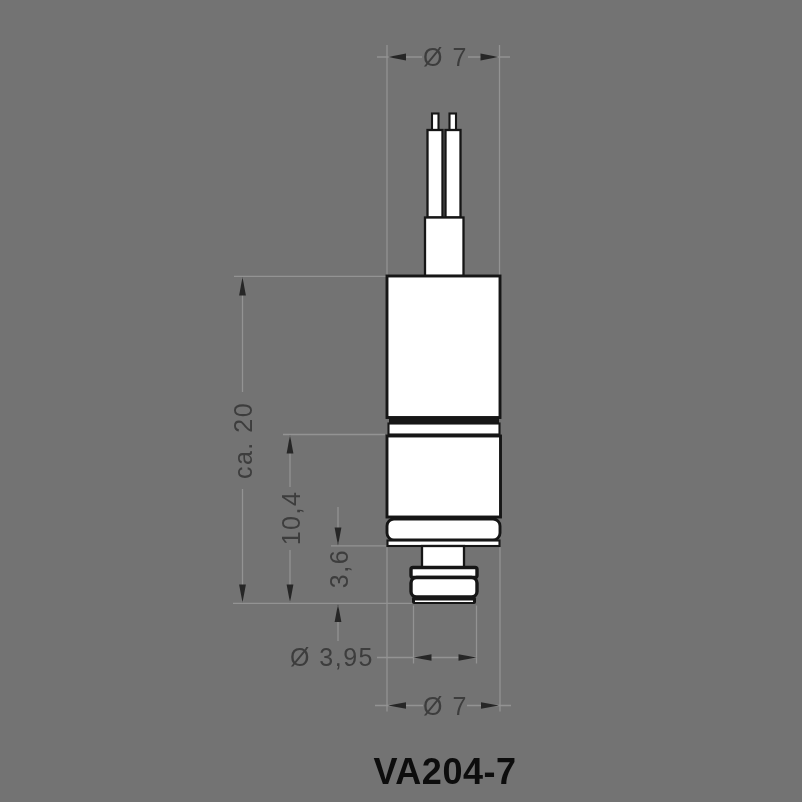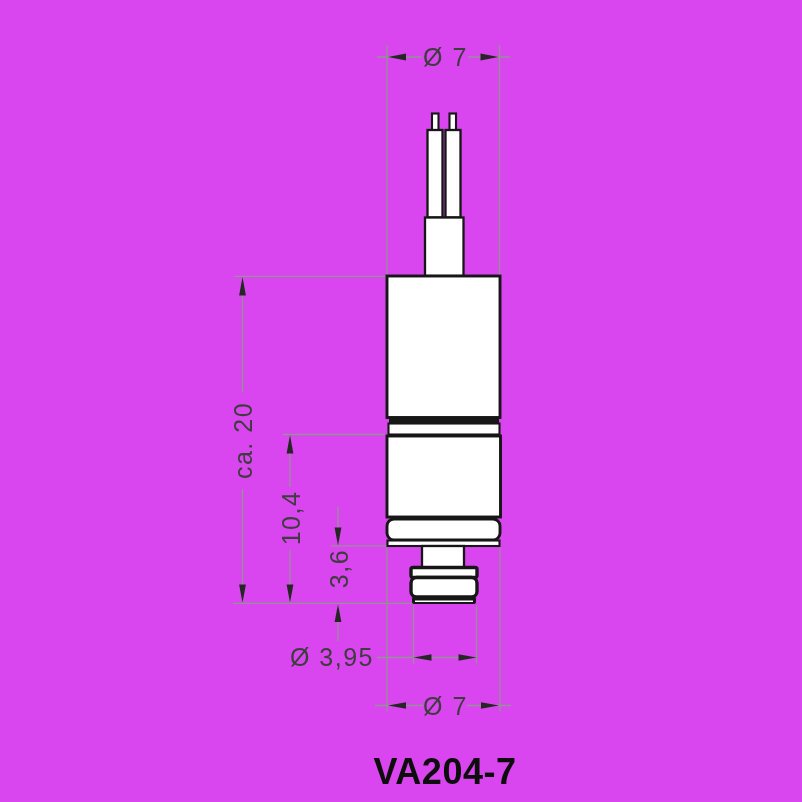--- a/index.html
+++ b/index.html
@@ -1,19 +1,19 @@
 <!DOCTYPE html>
 <html><head>
 <meta charset="utf-8">
 <style>
   html,body{margin:0;padding:0;background:#ffffff;}
   .canvas{
     position:relative;
     width:802px;height:802px;
-    background:#d946ef;
+    background:#737373;
     font-family:"Liberation Sans", sans-serif;
     overflow:hidden;
   }
   svg{display:block;}
   
   .part-fill{fill:#ffffff;stroke:#161616;}
   .w2 {stroke-width:2.1;}
   .w22{stroke-width:2.3;}
   .w3 {stroke-width:2.9;}
   .w34{stroke-width:3.4;}

